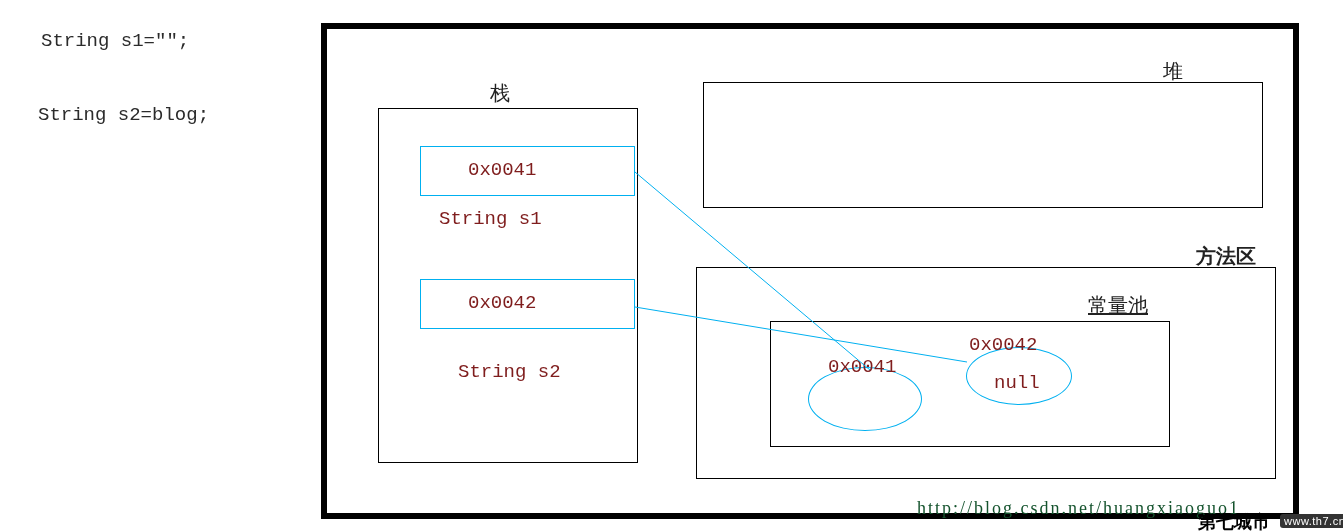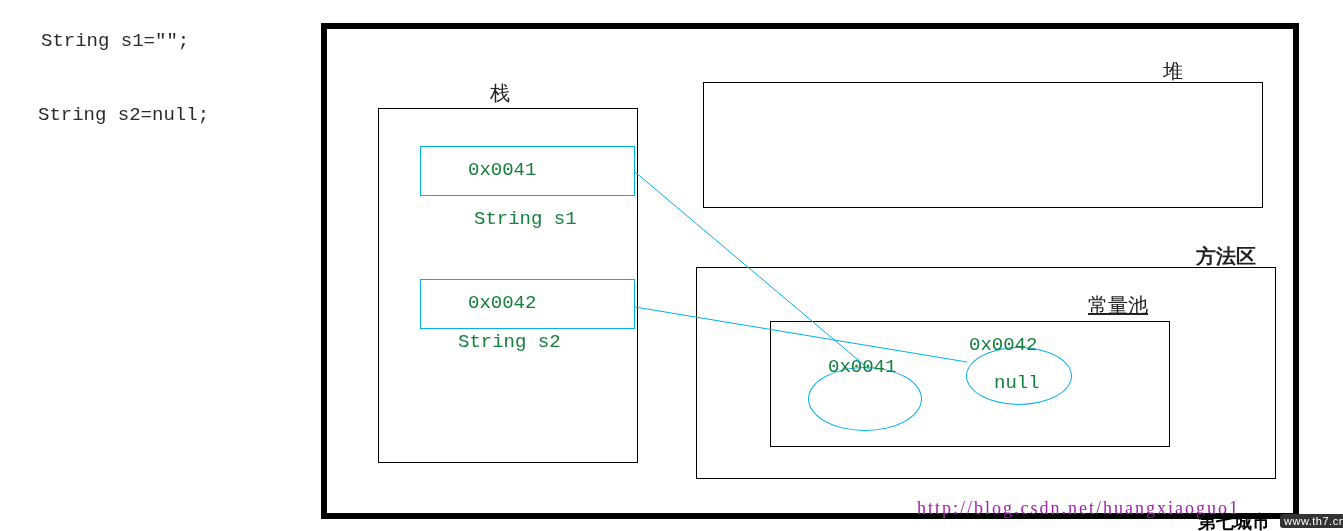--- a/index.html
+++ b/index.html
@@ -25,41 +25,41 @@
   }
   .thin-box {
     border: 1px solid #000;
     box-sizing: border-box;
   }
   .cyan-box {
     border: 1px solid #00b0f0;
     box-sizing: border-box;
   }
   .cyan-text {
-    color: #15803d;
+    color: #7f1d1d;
     font-family: Consolas, "Courier New", monospace;
     font-size: 19px;
   }
   .label-cn {
     font-size: 20px;
     color: #222;
   }
   .ellipse {
     border: 1px solid #00b0f0;
     border-radius: 50%;
     box-sizing: border-box;
   }
   svg.lines {
     position: absolute;
     left: 0; top: 0;
     width: 1343px; height: 531px;
     pointer-events: none;
   }
   .watermark-gray {
-    color: #a21caf;
+    color: #14532d;
     font-family: "SimSun", serif;
     font-size: 18px;
     letter-spacing: 2px;
   }
   .watermark-site {
     font-size: 18px;
     color: #000;
     font-weight: bold;
   }
   .watermark-box {
@@ -70,35 +70,35 @@
     border-radius: 3px;
     font-family: Arial, sans-serif;
     letter-spacing: 0.5px;
   }
 </style>
 </head>
 <body>
 
 <div class="abs code-line" style="left:41px; top:30px;">String   s1="";</div>
 
-<div class="abs code-line" style="left:38px; top:104px;">String  s2=null;</div>
+<div class="abs code-line" style="left:38px; top:104px;">String  s2=blog;</div>
 
 <div class="abs big-frame" style="left:321px; top:23px; width:978px; height:496px;"></div>
 
 <div class="abs label-cn" style="left:490px; top:80px;">栈</div>
 
 <div class="abs thin-box" style="left:378px; top:108px; width:260px; height:355px;"></div>
 
 <div class="abs cyan-box" style="left:420px; top:146px; width:215px; height:50px;"></div>
 <div class="abs cyan-text" style="left:468px; top:159px;">0x0041</div>
-<div class="abs cyan-text" style="left:474px; top:208px;">String   s1</div>
+<div class="abs cyan-text" style="left:439px; top:208px;">String   s1</div>
 
 <div class="abs cyan-box" style="left:420px; top:279px; width:215px; height:50px;"></div>
 <div class="abs cyan-text" style="left:468px; top:292px;">0x0042</div>
-<div class="abs cyan-text" style="left:458px; top:331px;">String   s2</div>
+<div class="abs cyan-text" style="left:458px; top:361px;">String   s2</div>
 
 <div class="abs label-cn" style="left:1163px; top:58px;">堆</div>
 
 <div class="abs thin-box" style="left:703px; top:82px; width:560px; height:126px;"></div>
 
 <div class="abs label-cn" style="left:1196px; top:243px;font-weight:bold;">方法区</div>
 
 <div class="abs thin-box" style="left:696px; top:267px; width:580px; height:212px;"></div>
 
 <div class="abs label-cn" style="left:1088px; top:292px;text-decoration:underline;">常量池</div>

